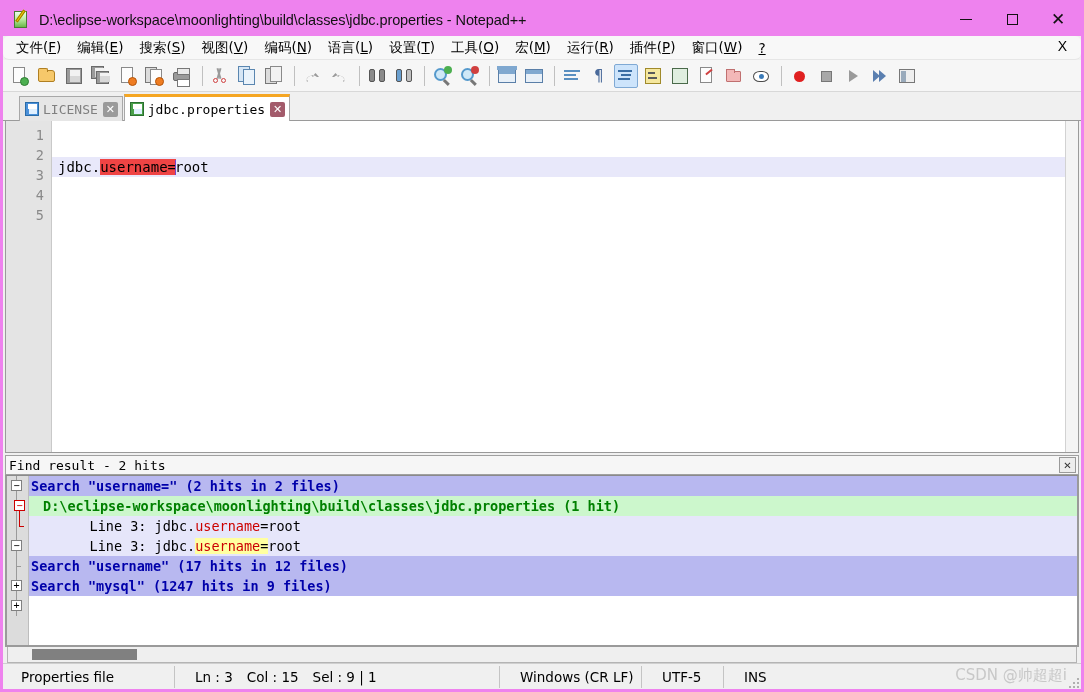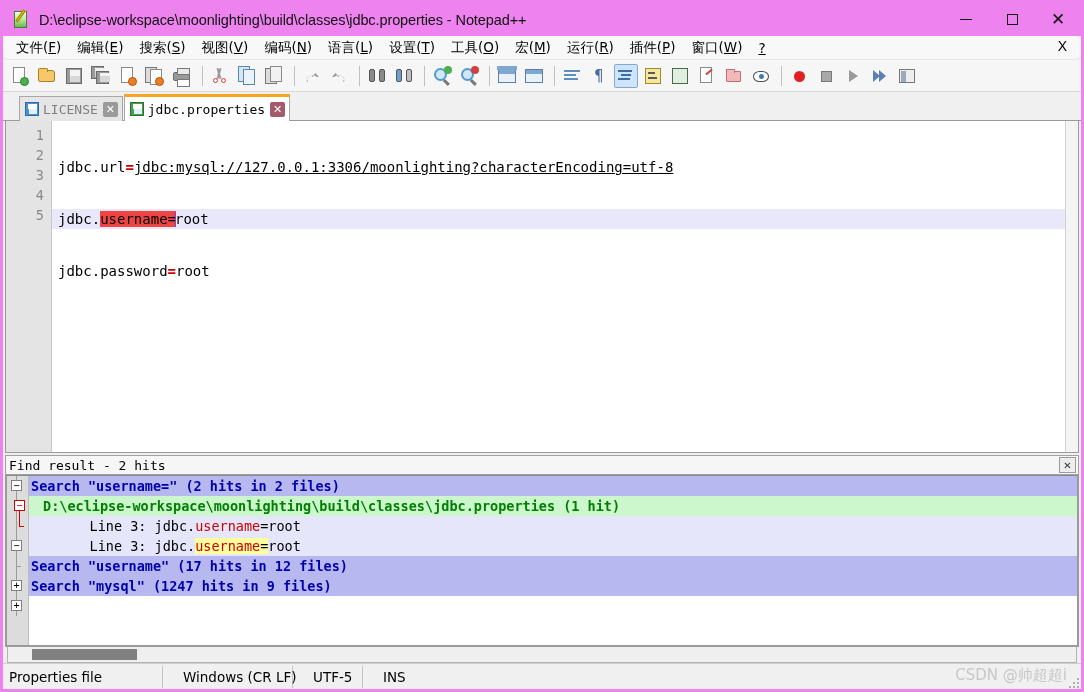--- a/index.html
+++ b/index.html
@@ -280,21 +280,21 @@
     background: #f0f0f0;
     display: flex; align-items: center;
     border-top: 1px solid #cfcfcf;
     font-size: 13.5px; color: #000;
     font-family: "DejaVu Sans", sans-serif;
     position: relative;
   }
   .sb {
     height: 22px; display:flex; align-items:center;
     border-right: 1px solid #c4c4c4;
-    padding: 0 20px; white-space: nowrap;
+    padding: 0 8px; white-space: nowrap; margin-left: 12px;
   }
   .sb.first { padding-left: 6px; }
   .sb.noborder { border-right: none; }
   .watermark {
     position: absolute; right: 14px; top: 2px;
     font-size: 15px; color: #c8c8c8;
     font-family: "DejaVu Sans", sans-serif;
     pointer-events: none;
   }
   .grip {
@@ -609,23 +609,21 @@
 
   <div class="editor-wrap">
     <div class="gutter">
       <div class="ln">1</div>
       <div class="ln">2</div>
       <div class="ln">3</div>
       <div class="ln">4</div>
       <div class="ln">5</div>
     </div>
     <div class="code">
-      <div class="line"><span>jdbc.url</span><span class="eq">=</span><span class="ul">jdbc:mysql://127.0.0.1:3306/moonlighting?characterEncoding=utf-8</span></div>
       <div class="line current"><span>jdbc.</span><span class="selhl">username=</span><span class="caret"></span><span>root</span></div>
-      <div class="line"><span>jdbc.password</span><span class="eq">=</span><span>root</span></div>
       <div class="line"><span></span></div>
     </div>
     <div class="edit-vscroll"></div>
   </div>
 
   <div class="find-panel">
     <div class="find-header">
       <span>Find result - 2 hits</span>
       <span class="find-close">✕</span>
     </div>
@@ -650,20 +648,27 @@
         <div class="frow search">Search "mysql" (1247 hits in 9 files)</div>
       </div>
     </div>
     <div class="find-hscroll">
       <span class="thumb"></span>
     </div>
   </div>
 
   <div class="statusbar">
     <div class="sb first" style="width:160px">Properties file</div>
+    <div class="sb" style="width:313px">
+      <span>Ln : 3</span>
+      <span style="display:inline-block;width:14px"></span>
+      <span>Col : 15</span>
+      <span style="display:inline-block;width:14px"></span>
+      <span>Sel : 9 | 1</span>
+    </div>
     <div class="sb" style="width:130px">Windows (CR LF)</div>
     <div class="sb" style="width:70px">UTF-5</div>
     <div class="sb noborder">INS</div>
     <div class="watermark">CSDN @帅超超i</div>
     <div class="grip">
       <i style="right:0;bottom:0"></i>
         <i style="right:4px;bottom:0"></i>
         <i style="right:8px;bottom:0"></i>
       <i style="right:0;bottom:4px"></i>
         <i style="right:4px;bottom:4px"></i>

